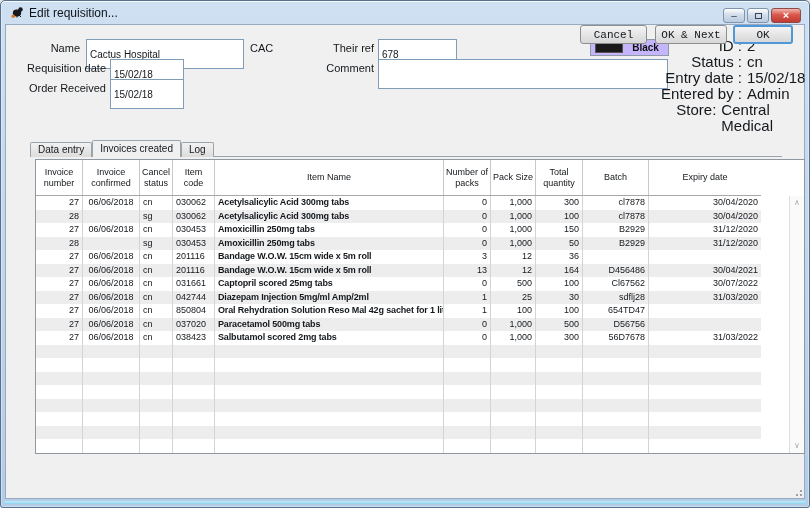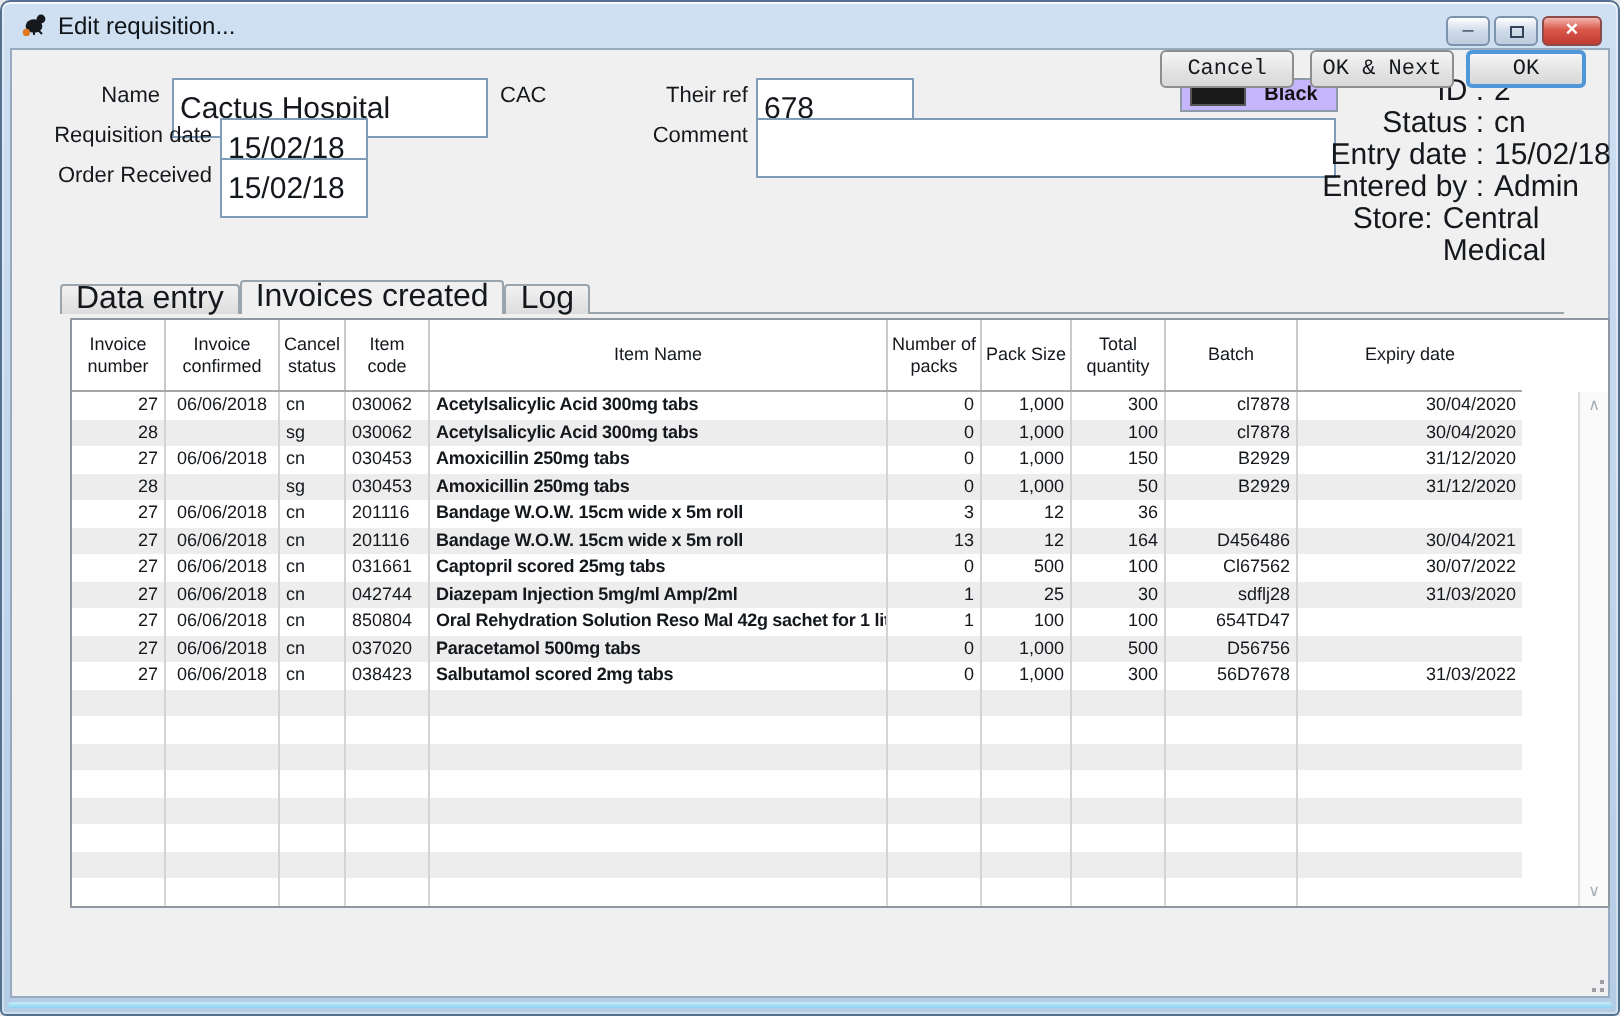--- a/index.html
+++ b/index.html
@@ -27,38 +27,38 @@
   .wb .restore-box { width:7px; height:6px; border:1px solid #33445a; background:transparent; display:block; }
 
   
   .content { position:absolute; left:4px; top:23px; right:4px; bottom:8px;
     background:#f0f0f0; border:1px solid #98aabf; }
   .bottom-line { position:absolute; left:3px; right:3px; bottom:3px; height:3px;
     background:linear-gradient(#c5ecf9,#8ed2ef); border-radius:2px; }
 
   .lbl { position:absolute; font-size:11px; color:#14181c; text-align:right; line-height:16px; }
   .fld { position:absolute; height:30px; border:1px solid #7f9db9; background:#fff;
-         font-size:15px; color:#14181c; padding:0 3px; font-family:"Liberation Sans",sans-serif; }
+         font-size:10px; color:#14181c; padding:0 3px; font-family:"Liberation Sans",sans-serif; }
   .static { position:absolute; font-size:11px; color:#14181c; line-height:16px; }
 
   .color-drop { position:absolute; left:584px; top:14px; width:79px; height:17px;
     background:#c4b5fd; border:1px solid #8d9aa8; display:flex; align-items:center; }
   .swatch { width:28px; height:11px; background:#1a1a1a; margin-left:4px; border:1px solid #555; }
   .color-drop .cname { flex:1; text-align:center; font-size:10px; font-weight:bold; color:#111; }
 
   .info { position:absolute; left:584px; top:13px; width:218px; }
   .info-row { display:flex; height:16px; line-height:16px; font-size:15px; color:#14181c; }
   .info-row .ilabel { width:152px; text-align:right; }
   .info-row .ival { margin-left:5px; }
 
   
   .tabs { position:absolute; left:24px; top:115px; height:17px; display:flex; align-items:flex-end; z-index:2; }
   .tab { border:1px solid #9aa4ad; border-bottom:none; border-radius:2px 2px 0 0;
     background:linear-gradient(#f2f2f2,#dcdcdc); padding:0 7px; height:15px;
-    font-size:16px; line-height:14px; color:#14181c; margin-right:0; }
+    font-size:10px; line-height:14px; color:#14181c; margin-right:0; }
   .tab.active { background:#f0f0f0; height:17px; line-height:16px; position:relative; z-index:3; }
   .tabline { position:absolute; left:24px; right:22px; top:131px; border-top:1px solid #9aa4ad; z-index:1; }
 
   
   .tbl { position:absolute; left:29px; top:134px; width:770px; height:295px;
     border:1px solid #8f98a1; background:#fff; display:flex; z-index:2;gap:28px; }
   .grid-wrap { flex:1; overflow:hidden; display:flex; flex-direction:column; }
   .thead-row, .tr { display:grid;
     grid-template-columns:47px 57px 33px 42px minmax(0,1fr) 47px 45px 47px 66px 112px; }
   .thead-row { height:36px; border-bottom:1px solid #a7a7a7; background:#fff; }

